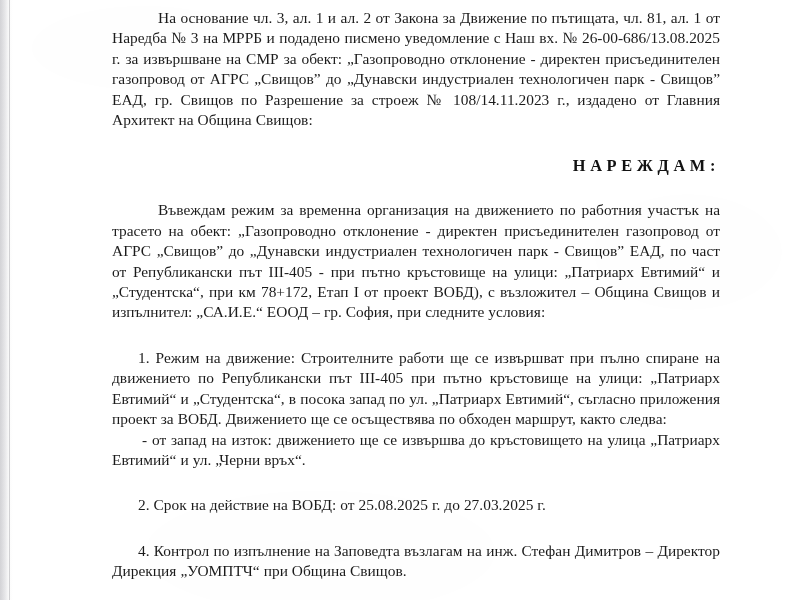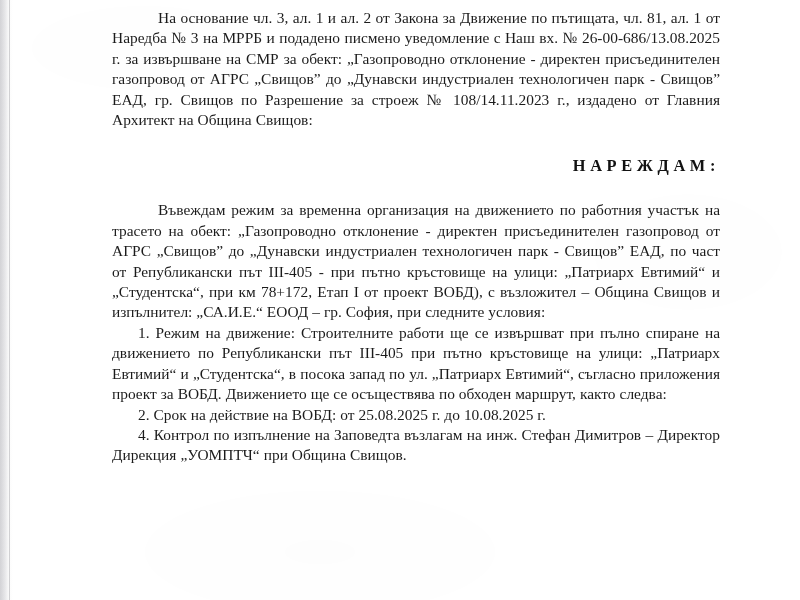--- a/index.html
+++ b/index.html
@@ -75,21 +75,21 @@
     line-height: 20.4px;
     text-align: justify;
     text-justify: inter-word;
     letter-spacing: 0.02px;
     word-spacing: 0.1px;
     color: #1b1b1b;
     text-indent: 0;
   }
 
   p.indent-lg { text-indent: 46px; }
-  p.indent-sm { text-indent: 26px; }
+  p.indent-sm { text-indent: 26px; margin-top: 25px; }
   p.indent-dash { text-indent: 30px; }
 
   
   #order-heading {
     margin: 0;
     padding: 26px 0 24px 0;
     text-align: right;
     font-size: 16.4px;
     font-weight: bold;
     letter-spacing: 4.6px;
@@ -109,20 +109,21 @@
 
     <p class="para indent-lg">На основание чл. 3, ал. 1 и ал. 2 от Закона за Движение по пътищата, чл. 81, ал. 1 от Наредба № 3 на МРРБ и подадено писмено уведомление с Наш вх. № 26-00-686/13.08.2025 г. за извършване на СМР за обект: „Газопроводно отклонение - директен присъединителен газопровод от АГРС „Свищов” до „Дунавски индустриален технологичен парк - Свищов” ЕАД, гр. Свищов по Разрешение за строеж № 108/14.11.2023 г., издадено от Главния Архитект на Община Свищов:</p>
 
     <div id="order-heading">НАРЕЖДАМ:</div>
 
     <p class="para indent-lg">Въвеждам режим за временна организация на движението по работния участък на трасето на обект: „Газопроводно отклонение - директен присъединителен газопровод от АГРС „Свищов” до „Дунавски индустриален технологичен парк - Свищов” ЕАД, по част от Републикански път III-405 - при пътно кръстовище на улици: „Патриарх Евтимий“ и „Студентска“, при км 78+172, Етап I от проект ВОБД), с възложител – Община Свищов и изпълнител: „СА.И.Е.“ ЕООД – гр. София, при следните условия:</p>
 
     <p class="para indent-sm">1. Режим на движение: Строителните работи ще се извършват при пълно спиране на движението по Републикански път III-405 при пътно кръстовище на улици: „Патриарх Евтимий“ и „Студентска“, в посока запад по ул. „Патриарх Евтимий“, съгласно приложения проект за ВОБД. Движението ще се осъществява по обходен маршрут, както следва:</p>
 
 
+    <p class="para indent-dash">- от запад на изток: движението ще се извършва до кръстовището на улица „Патриарх Евтимий“ и ул. „Черни връх“.</p>
 
-    <p class="para indent-sm">2. Срок на действие на ВОБД: от 25.08.2025 г. до 10.08.2025 г.</p>
+    <p class="para indent-sm">2. Срок на действие на ВОБД: от 25.08.2025 г. до 27.03.2025 г.</p>
 
 
     <p class="para indent-sm">4. Контрол по изпълнение на Заповедта възлагам на инж. Стефан Димитров – Директор Дирекция „УОМПТЧ“ при Община Свищов.</p>
 
   </div>
 </div>
 
 </body></html>

